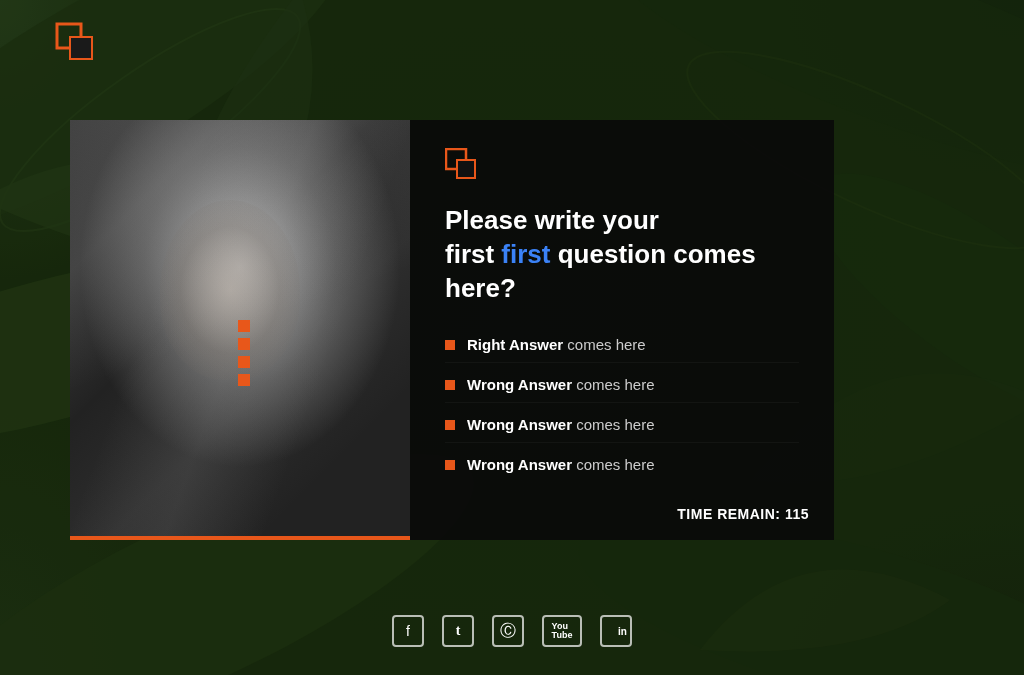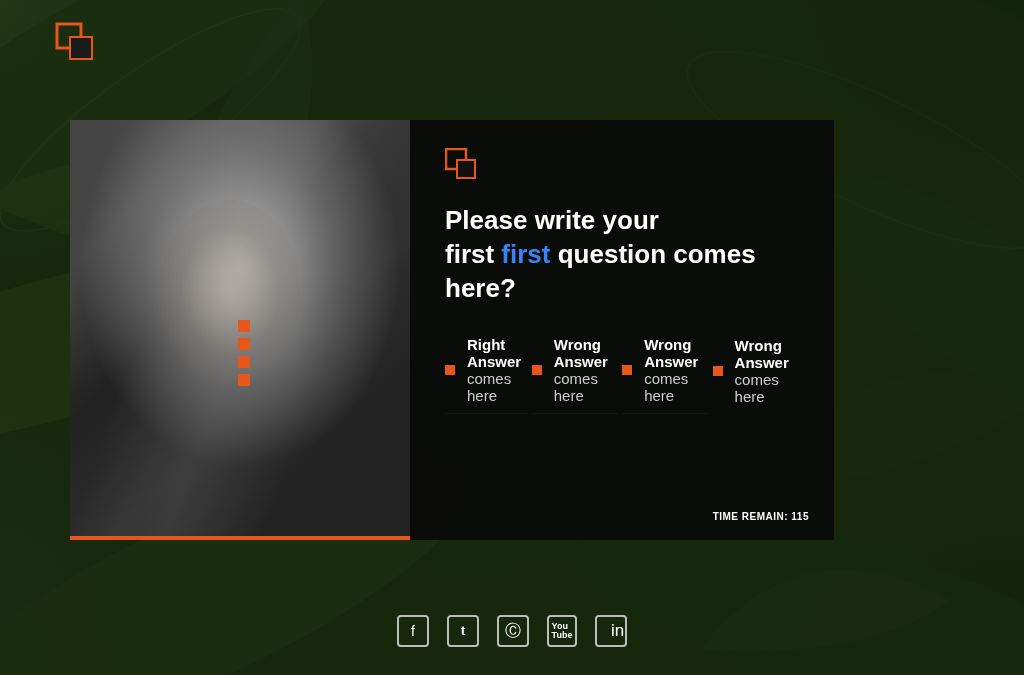--- a/index.html
+++ b/index.html
@@ -139,21 +139,21 @@
       margin-bottom: 22px;
     }
 
     .question-text .highlight {
       color: #3b82f6;
     }
 
     
     .answers {
       display: flex;
-      flex-direction: row;
+      flex-direction: column;
       gap: 4px;
     }
 
     .answer-item {
       display: flex;
       align-items: center;
       gap: 12px;
       padding: 9px 0;
       cursor: pointer;
       border-bottom: 1px solid rgba(255,255,255,0.04);
@@ -179,21 +179,21 @@
     .answer-label strong {
       font-weight: 700;
       color: #ffffff;
     }
 
     
     .timer {
       position: absolute;
       bottom: 18px;
       right: 25px;
-      font-size: 10px;
+      font-size: 14px;
       color: #e8571a;
       font-weight: 400;
       letter-spacing: 0.5px;
     }
 
     .timer span {
       font-weight: 700;
       color: #ffffff;
     }
 
@@ -223,21 +223,21 @@
       border-radius: 4px;
       display: flex;
       align-items: center;
       justify-content: center;
       color: white;
       font-size: 14px;
       cursor: pointer;
     }
 
     .social-icon.youtube {
-      width: 30px;
+      width: 40px;
     }
   </style>
 </head>
 <body>
 
 <div class="bg-layer"></div>
 
 <svg class="leaves-svg" viewBox="0 0 1024 675" xmlns="http://www.w3.org/2000/svg">
 
   <ellipse cx="100" cy="80" rx="280" ry="80" fill="#243d15" transform="rotate(-30 100 80)" opacity="0.9"></ellipse>
@@ -347,16 +347,16 @@
 
   <div class="social-icon">
     <span style="font-size:16px;">Ⓒ</span>
   </div>
 
   <div class="social-icon youtube">
     <span style="font-size:9px;font-weight:bold;line-height:1;">You<br>Tube</span>
   </div>
 
   <div class="social-icon">
-    <span style="font-size:17px;font-weight:normal;padding-left:13px;">in</span>
+    <span style="font-size:10px;font-weight:bold;padding-left:13px;">in</span>
   </div>
 
 </div>
 
 </body></html>

